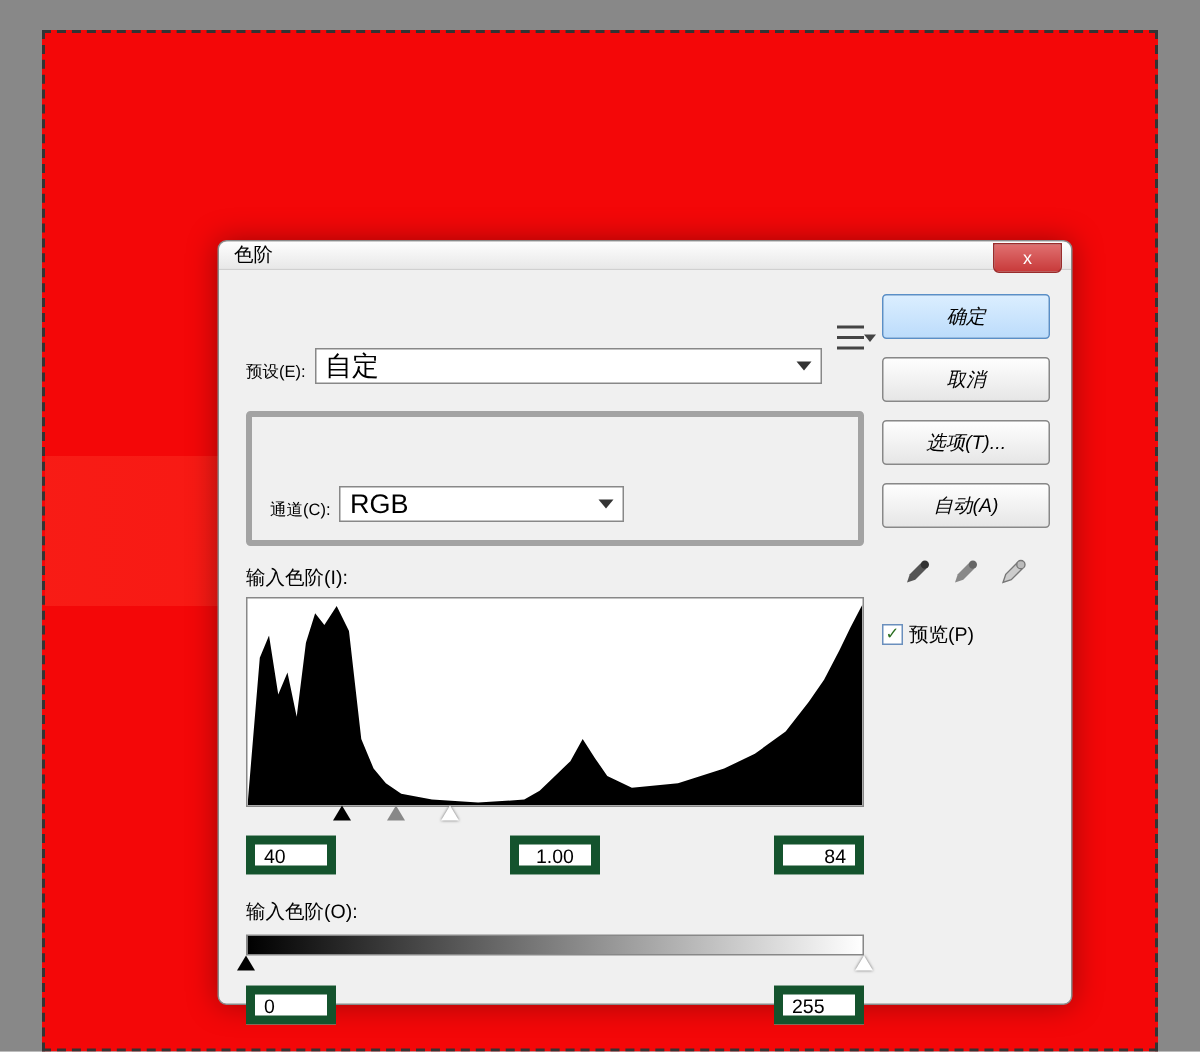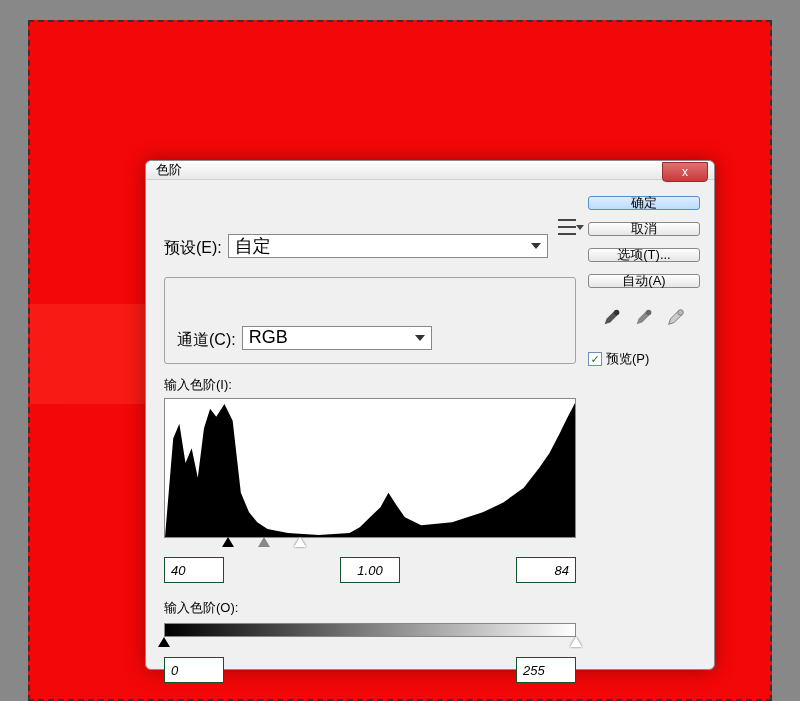--- a/index.html
+++ b/index.html
@@ -105,21 +105,21 @@
       flex-direction: column;
       gap: 12px;
       padding-top: 2px;
     }
     .row-preset {
       display: flex;
       align-items: center;
       gap: 6px;
       margin-bottom: 18px;
     }
-    .label { font-size: 16px; margin-top: 44px; }
+    .label { font-size: 11px; margin-top: 44px; }
     .dropdown {
       flex: 1;
       height: 24px;
       border: 1px solid #888;
       background: #fff;
       display: flex;
       align-items: center;
       padding: 0 6px;
       position: relative;
       font-size: 18px;
@@ -149,21 +149,21 @@
     }
     .preset-menu-icon::after {
       content:"";
       position:absolute; right:-8px; top:4px;
       width:0;height:0;
       border-left:4px solid transparent;
       border-right:4px solid transparent;
       border-top:5px solid #444;
     }
     .fieldset-channel {
-      border: 1px solid #a3a3a3;
+      border: 4px solid #a3a3a3;
       border-radius: 3px;
       padding: 8px 12px 12px 12px;
       margin-bottom: 12px;
       display: flex;
       align-items: center;
       gap: 6px;
     }
     .fieldset-channel .dropdown {
       width: 190px;
       flex: none;
@@ -206,48 +206,48 @@
     .slider-handle.gray  { border-bottom-color: #888; }
     .slider-handle.white { border-bottom-color: #fff; filter: drop-shadow(0 0 1px #666); }
     .value-row {
       display: flex;
       justify-content: space-between;
       margin-bottom: 16px;
     }
     .value-input {
       width: 60px;
       height: 26px;
-      border: 1px solid #14532d;
+      border: 6px solid #14532d;
       background: #fff;
       padding: 0 6px;
       font-size: 13px;
-      font-style: italic;
     }
     .gradient-bar {
       height: 14px;
       width:100%;
       background: linear-gradient(to right, #000, #fff);
       border: 1px solid #888;
       margin-top: 2px;
     }
     .output-track {
       height:14px;
       position:relative;
       margin-bottom:6px;
     }
     .btn {
-      height: 14px;
+      height: 30px;
       border: 1px solid #888;
       border-radius: 3px;
       background: linear-gradient(to bottom, #fefefe, #e6e6e6);
       font-size: 13px;
       cursor: pointer;
       display:flex;
       align-items:center;
       justify-content:center;
+      font-style:italic;
     }
     .btn.primary {
       background: linear-gradient(to bottom, #dbeeff, #bcdcfb);
       border-color: #5a8fc7;
     }
     .eyedropper-row {
       display: flex;
       gap: 10px;
       justify-content: center;
       margin-top: 6px;

